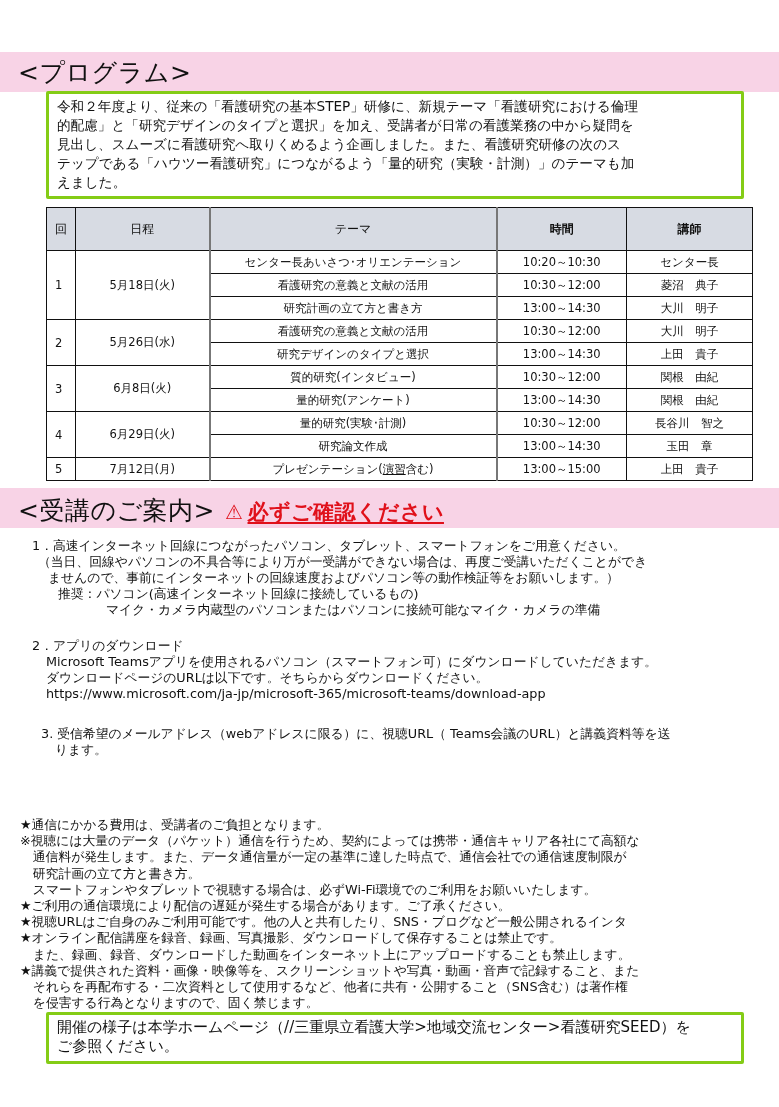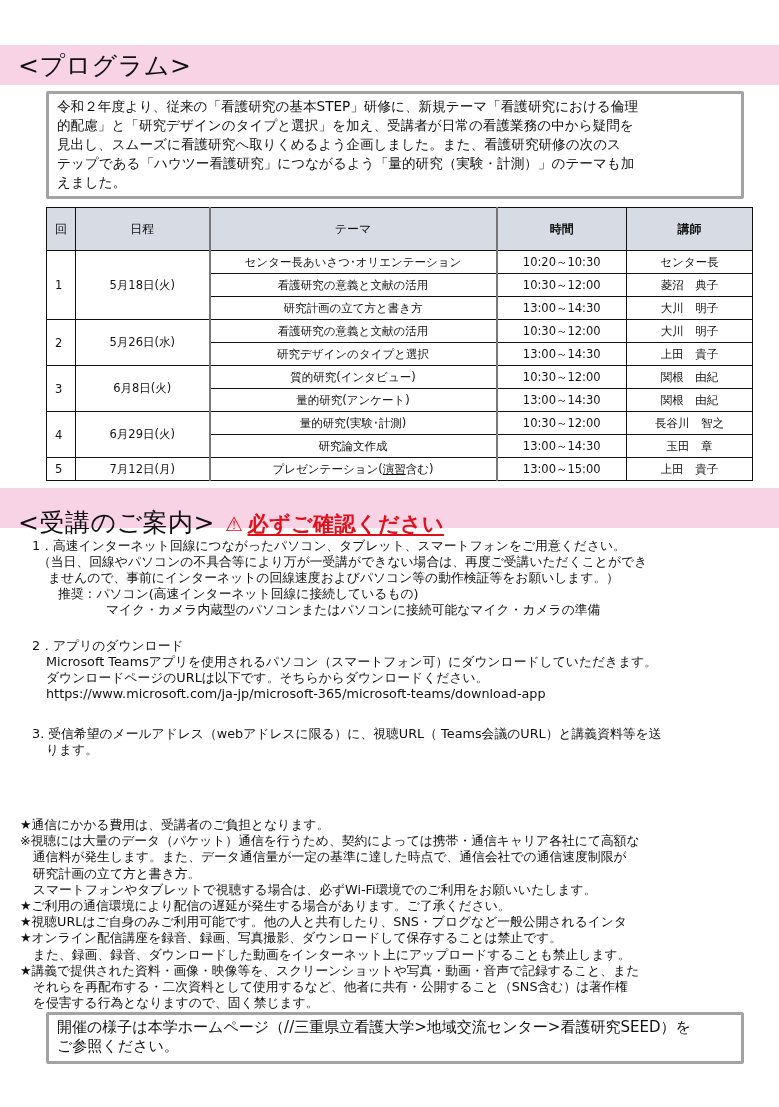--- a/index.html
+++ b/index.html
@@ -14,21 +14,21 @@
   .band-title {
     position: absolute; left: 18px; font-size: 25px; line-height: 1; color: #111;
     letter-spacing: 0.5px; white-space: nowrap;
   }
   .warn {
     color: #e0101a; text-decoration: underline; text-underline-offset: 3px;
     font-size: 21px; margin-left: 10px; font-weight: bold;
   }
   .warn-icon { display: inline-block; font-size: 20px; margin-right: 4px; }
   .pinkbox {
-    position: absolute; left: 46px; width: 698px; border: 3px solid #a3a3a3;
+    position: absolute; left: 46px; width: 698px; border: 3px solid #84cc16;
     background: #fff; box-sizing: border-box; font-size: 13.6px; line-height: 19px;
     padding: 3px 8px; border-radius: 2px;
   }
   table.sched {
     position: absolute; left: 46px; top: 207px; width: 706px;
     border-collapse: collapse; font-size: 11.5px; table-layout: fixed;
   }
   table.sched th, table.sched td {
     border: 1px solid #111; text-align: center; padding: 0; height: 22px;
     font-weight: normal;
@@ -37,21 +37,21 @@
   table.sched th.bold { font-weight: bold; }
   table.sched td.left { text-align: left; padding-left: 8px; }
   table.sched .sep-grey { border-left: 2px solid #777; }
   .underline { text-decoration: underline; }
   .section { position: absolute; left: 32px; font-size: 12.8px; line-height: 16px; white-space: nowrap; }
   .notes { position: absolute; left: 20px; font-size: 12.8px; line-height: 16.2px; white-space: nowrap; }
 </style>
 </head>
 <body>
 
-<div class="band" style="top:45px;height:40px;">
+<div class="band" style="top:52px;height:40px;">
   <div class="band-title" style="top:8px;">&lt;プログラム&gt;</div>
 </div>
 
 <div class="pinkbox" style="top:91px;height:108px;">
   <div>令和２年度より、従来の「看護研究の基本STEP」研修に、新規テーマ「看護研究における倫理</div>
   <div>的配慮」と「研究デザインのタイプと選択」を加え、受講者が日常の看護業務の中から疑問を</div>
   <div>見出し、スムーズに看護研究へ取りくめるよう企画しました。また、看護研究研修の次のス</div>
   <div>テップである「ハウツー看護研究」につながるよう「量的研究（実験・計測）」のテーマも加</div>
   <div>えました。</div>
 </div>
@@ -136,41 +136,41 @@
       <td class="left">5</td>
       <td>7月12日(月)</td>
       <td class="sep-grey"><span>プレゼンテーション(</span><span class="underline">演習</span><span>含む)</span></td>
       <td class="sep-grey">13:00～15:00</td>
       <td>上田　貴子</td>
     </tr>
   </tbody>
 </table>
 
 <div class="band" style="top:488px;height:40px;">
-  <div class="band-title" style="top:22px;">
+  <div class="band-title" style="top:10px;">
     <span>&lt;受講のご案内&gt;</span><span class="warn"><span class="warn-icon">⚠</span><span>必ずご確認ください</span></span>
   </div>
 </div>
 
 <div class="section" style="top:538px;">
   <div>1．高速インターネット回線につながったパソコン、タブレット、スマートフォンをご用意ください。</div>
   <div style="padding-left:6px;">（当日、回線やパソコンの不具合等により万が一受講ができない場合は、再度ご受講いただくことができ</div>
   <div style="padding-left:16px;">ませんので、事前にインターネットの回線速度およびパソコン等の動作検証等をお願いします。）</div>
   <div style="padding-left:26px;">推奨：パソコン(高速インターネット回線に接続しているもの)</div>
   <div style="padding-left:74px;">マイク・カメラ内蔵型のパソコンまたはパソコンに接続可能なマイク・カメラの準備</div>
 </div>
 
 <div class="section" style="top:638px;">
   <div>2．アプリのダウンロード</div>
   <div style="padding-left:14px;">Microsoft Teamsアプリを使用されるパソコン（スマートフォン可）にダウンロードしていただきます。</div>
   <div style="padding-left:14px;">ダウンロードページのURLは以下です。そちらからダウンロードください。</div>
   <div style="padding-left:14px;">https://www.microsoft.com/ja-jp/microsoft-365/microsoft-teams/download-app</div>
 </div>
 
-<div class="section" style="top:726px;">
+<div class="section" style="top:726px;margin-left:9px;">
   <div>3.  受信希望のメールアドレス（webアドレスに限る）に、視聴URL（ Teams会議のURL）と講義資料等を送</div>
   <div style="padding-left:14px;">ります。</div>
 </div>
 
 <div class="notes" style="top:817px;">
   <div>★通信にかかる費用は、受講者のご負担となります。</div>
   <div>※視聴には大量のデータ（パケット）通信を行うため、契約によっては携帯・通信キャリア各社にて高額な</div>
   <div>　通信料が発生します。また、データ通信量が一定の基準に達した時点で、通信会社での通信速度制限が</div>
   <div>　研究計画の立て方と書き方。</div>
   <div>　スマートフォンやタブレットで視聴する場合は、必ずWi-Fi環境でのご利用をお願いいたします。</div>

